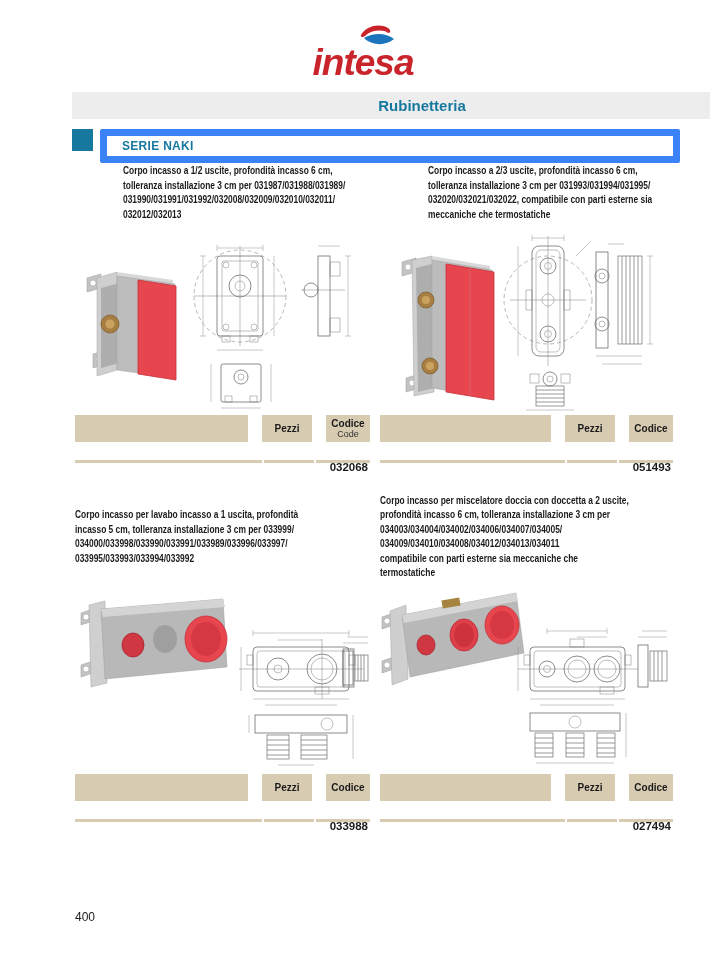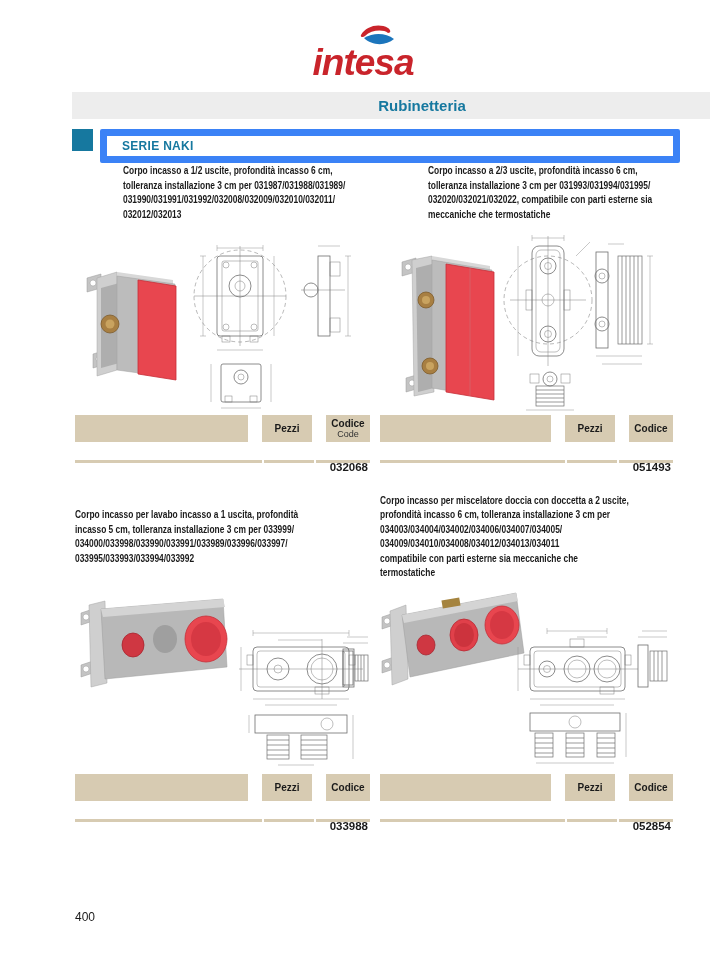--- a/index.html
+++ b/index.html
@@ -440,21 +440,21 @@
     <div class="spec-bar">
       <div class="spec-cell spec-fill"></div>
       <div class="spec-cell spec-pezzi">
         <span class="lab">Pezzi</span>
       </div>
       <div class="spec-cell spec-codice">
         <span class="lab">Codice</span>
       </div>
     </div>
     <div class="code-row">
-      <span>052854</span>
+      <span>027494</span>
     </div>
     <div class="divider">
         <i class="d-fill"></i>
         <i class="d-pezzi"></i>
         <i class="d-codice"></i>
       </div>
   </section>
 
   <div class="page-number">400</div>
 

